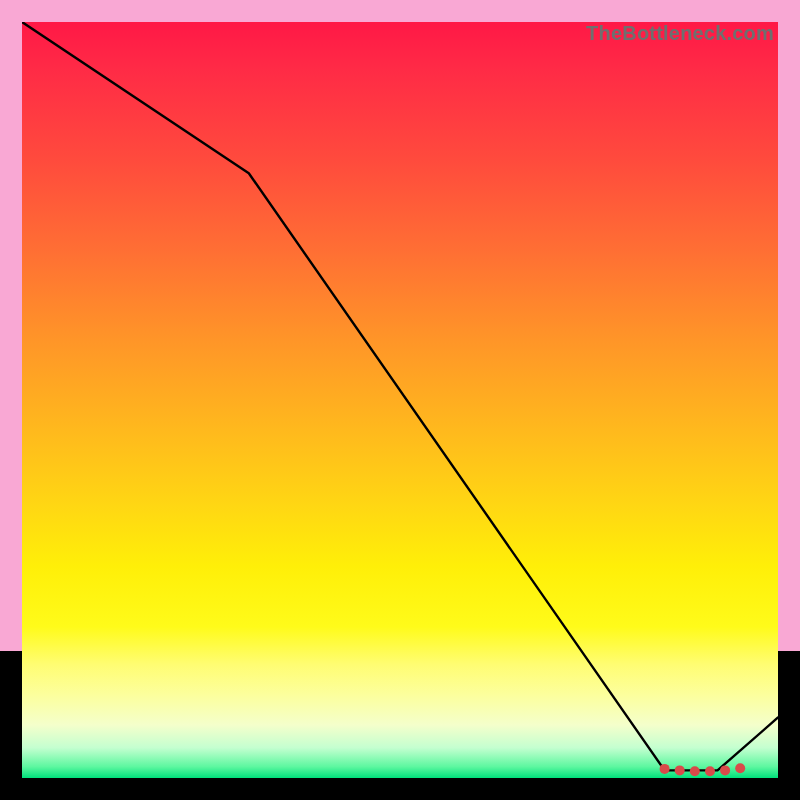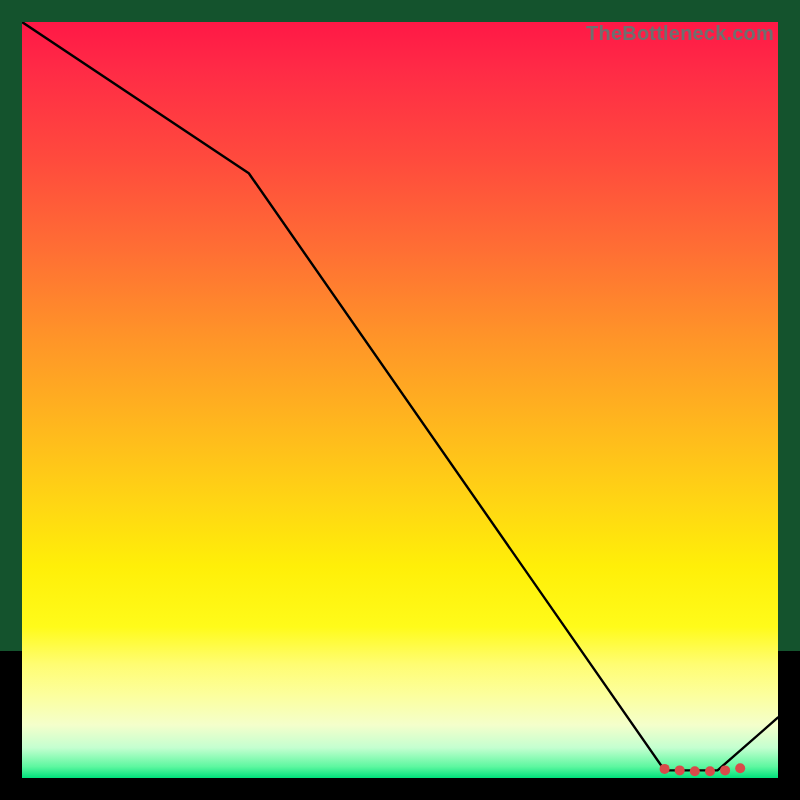--- a/index.html
+++ b/index.html
@@ -8,21 +8,21 @@
     width: 800px;
     height: 800px;
     background: #000;
     overflow: hidden;
     font-family: Arial, Helvetica, sans-serif;
   }
   .frame {
     position: relative;
     width: 800px;
     height: 651px;
-    background: #14532d;
+    background: #f9a8d4;
   }
   .plot {
     position: absolute;
     left: 22px;
     top: 22px;
     width: 756px;
     height: 756px;
     
     background: linear-gradient(to bottom,
       #ff1846 0%,

